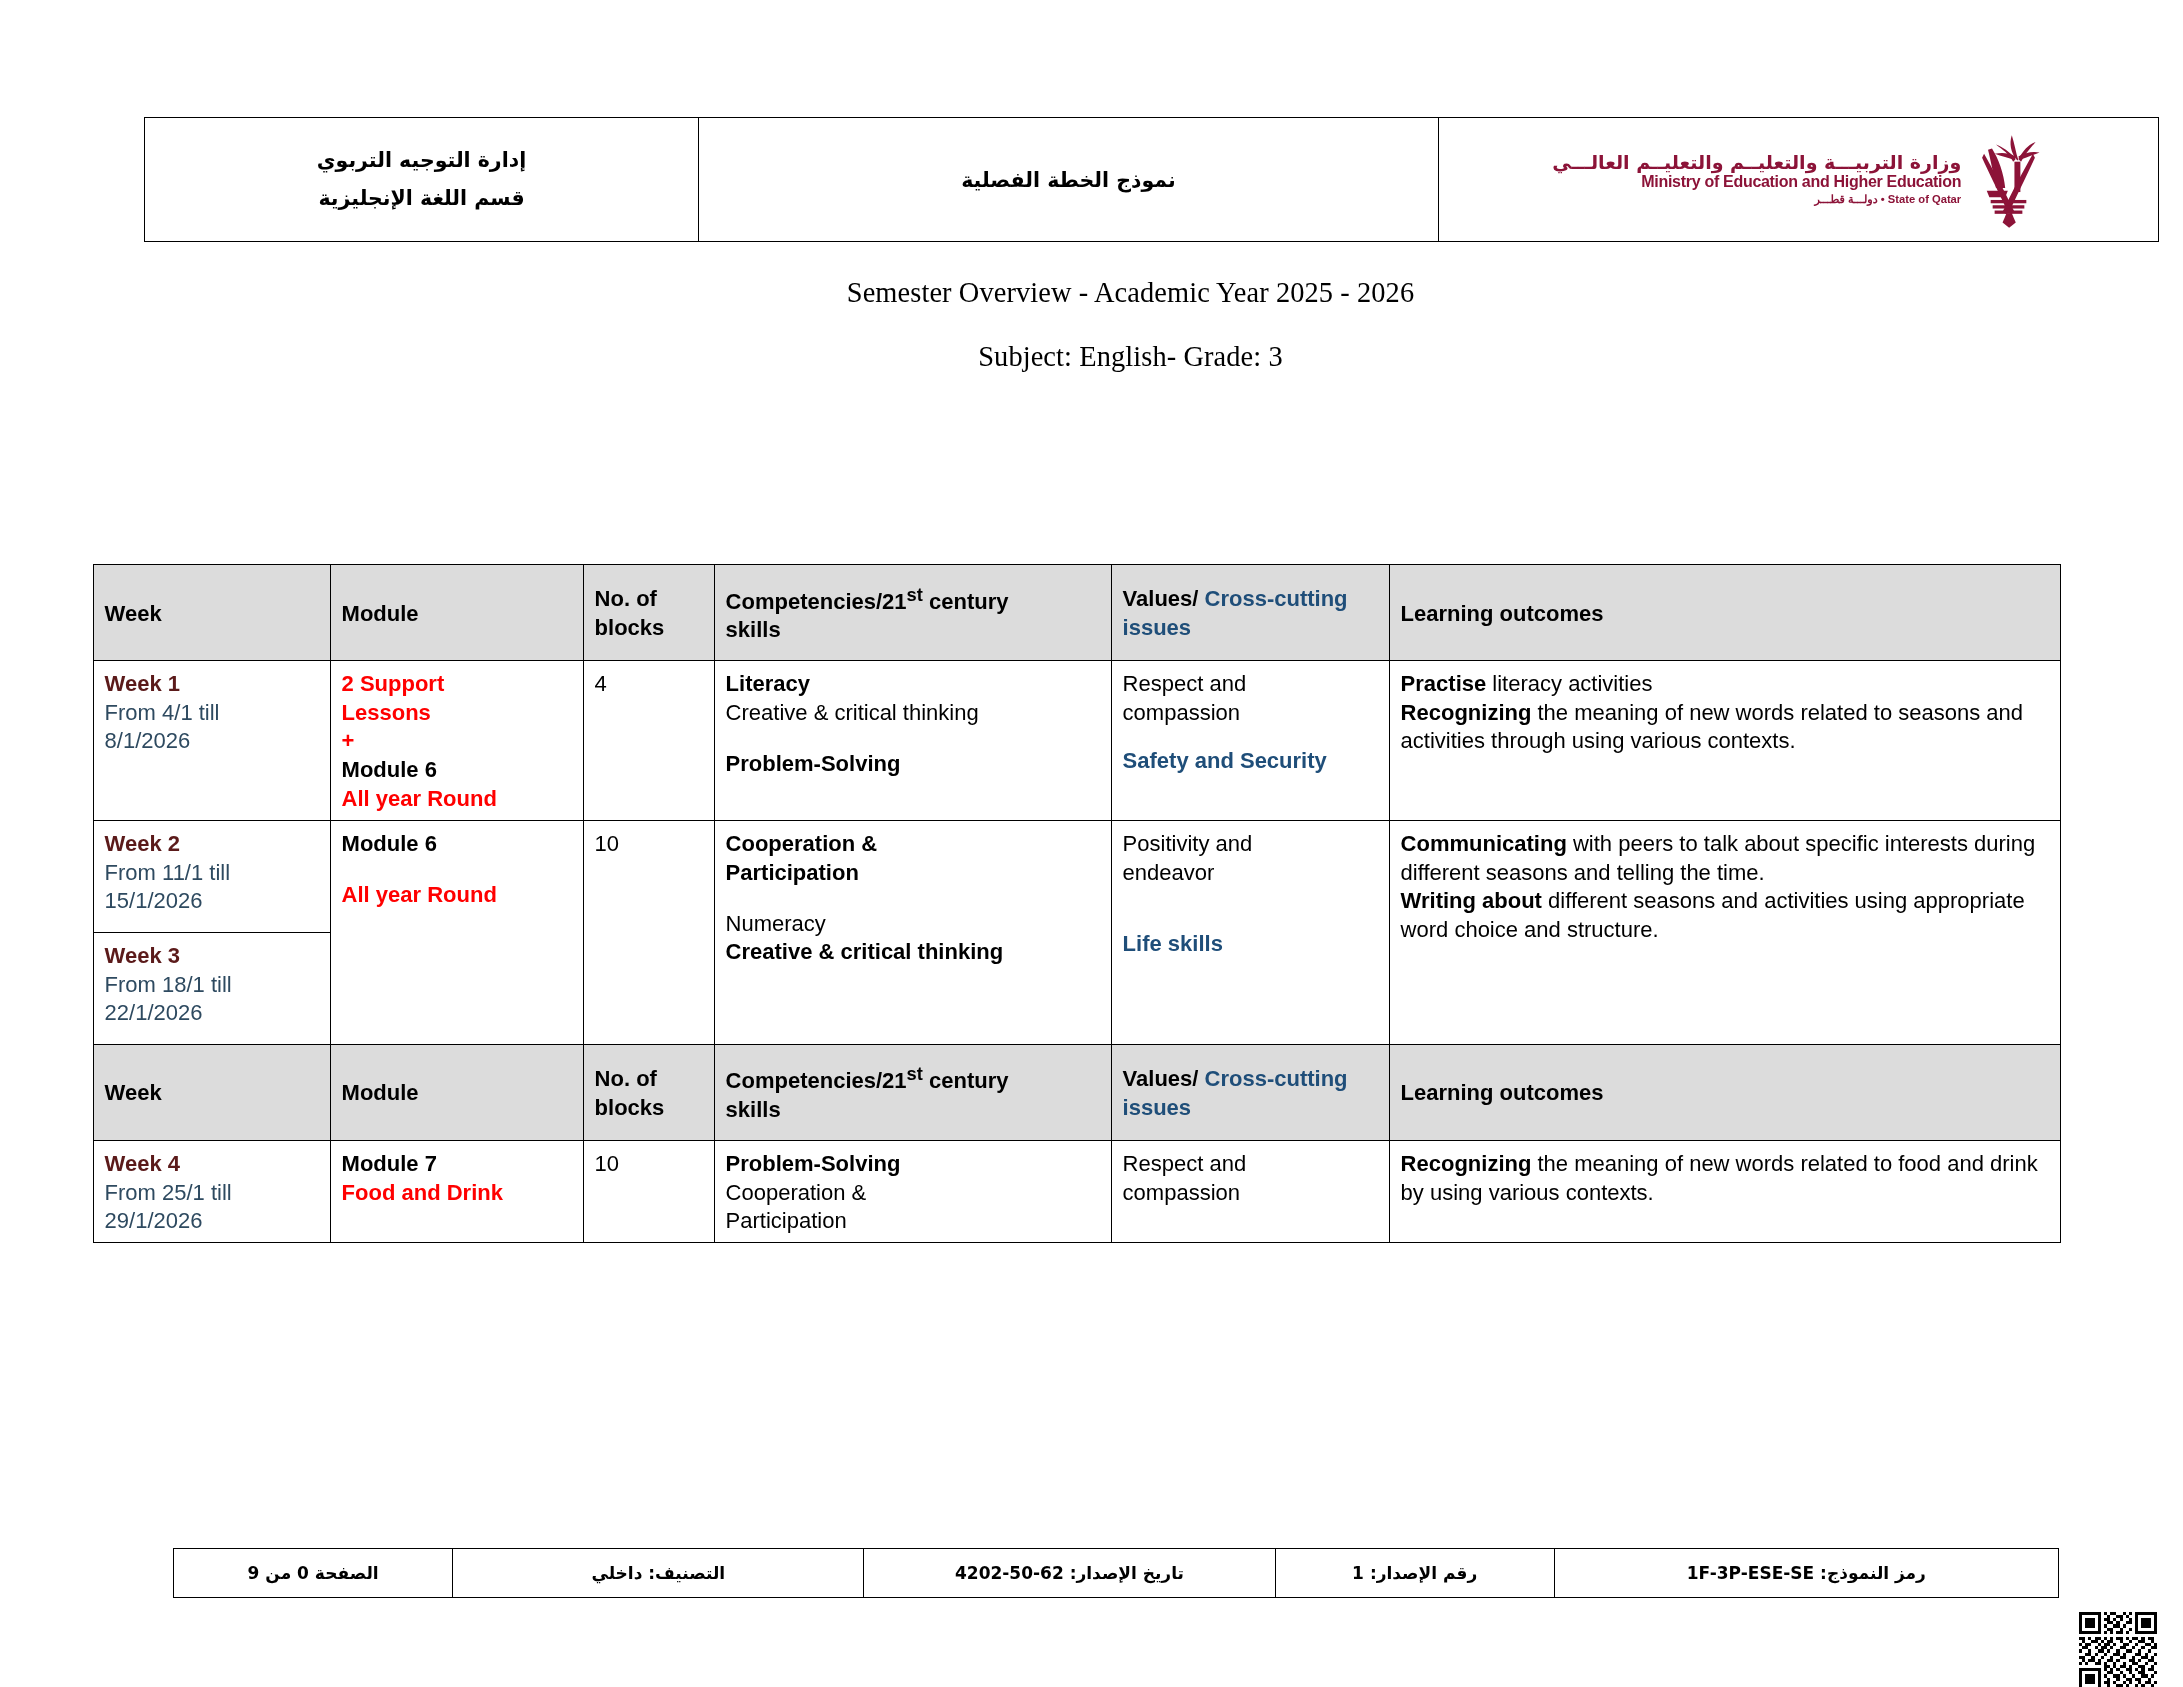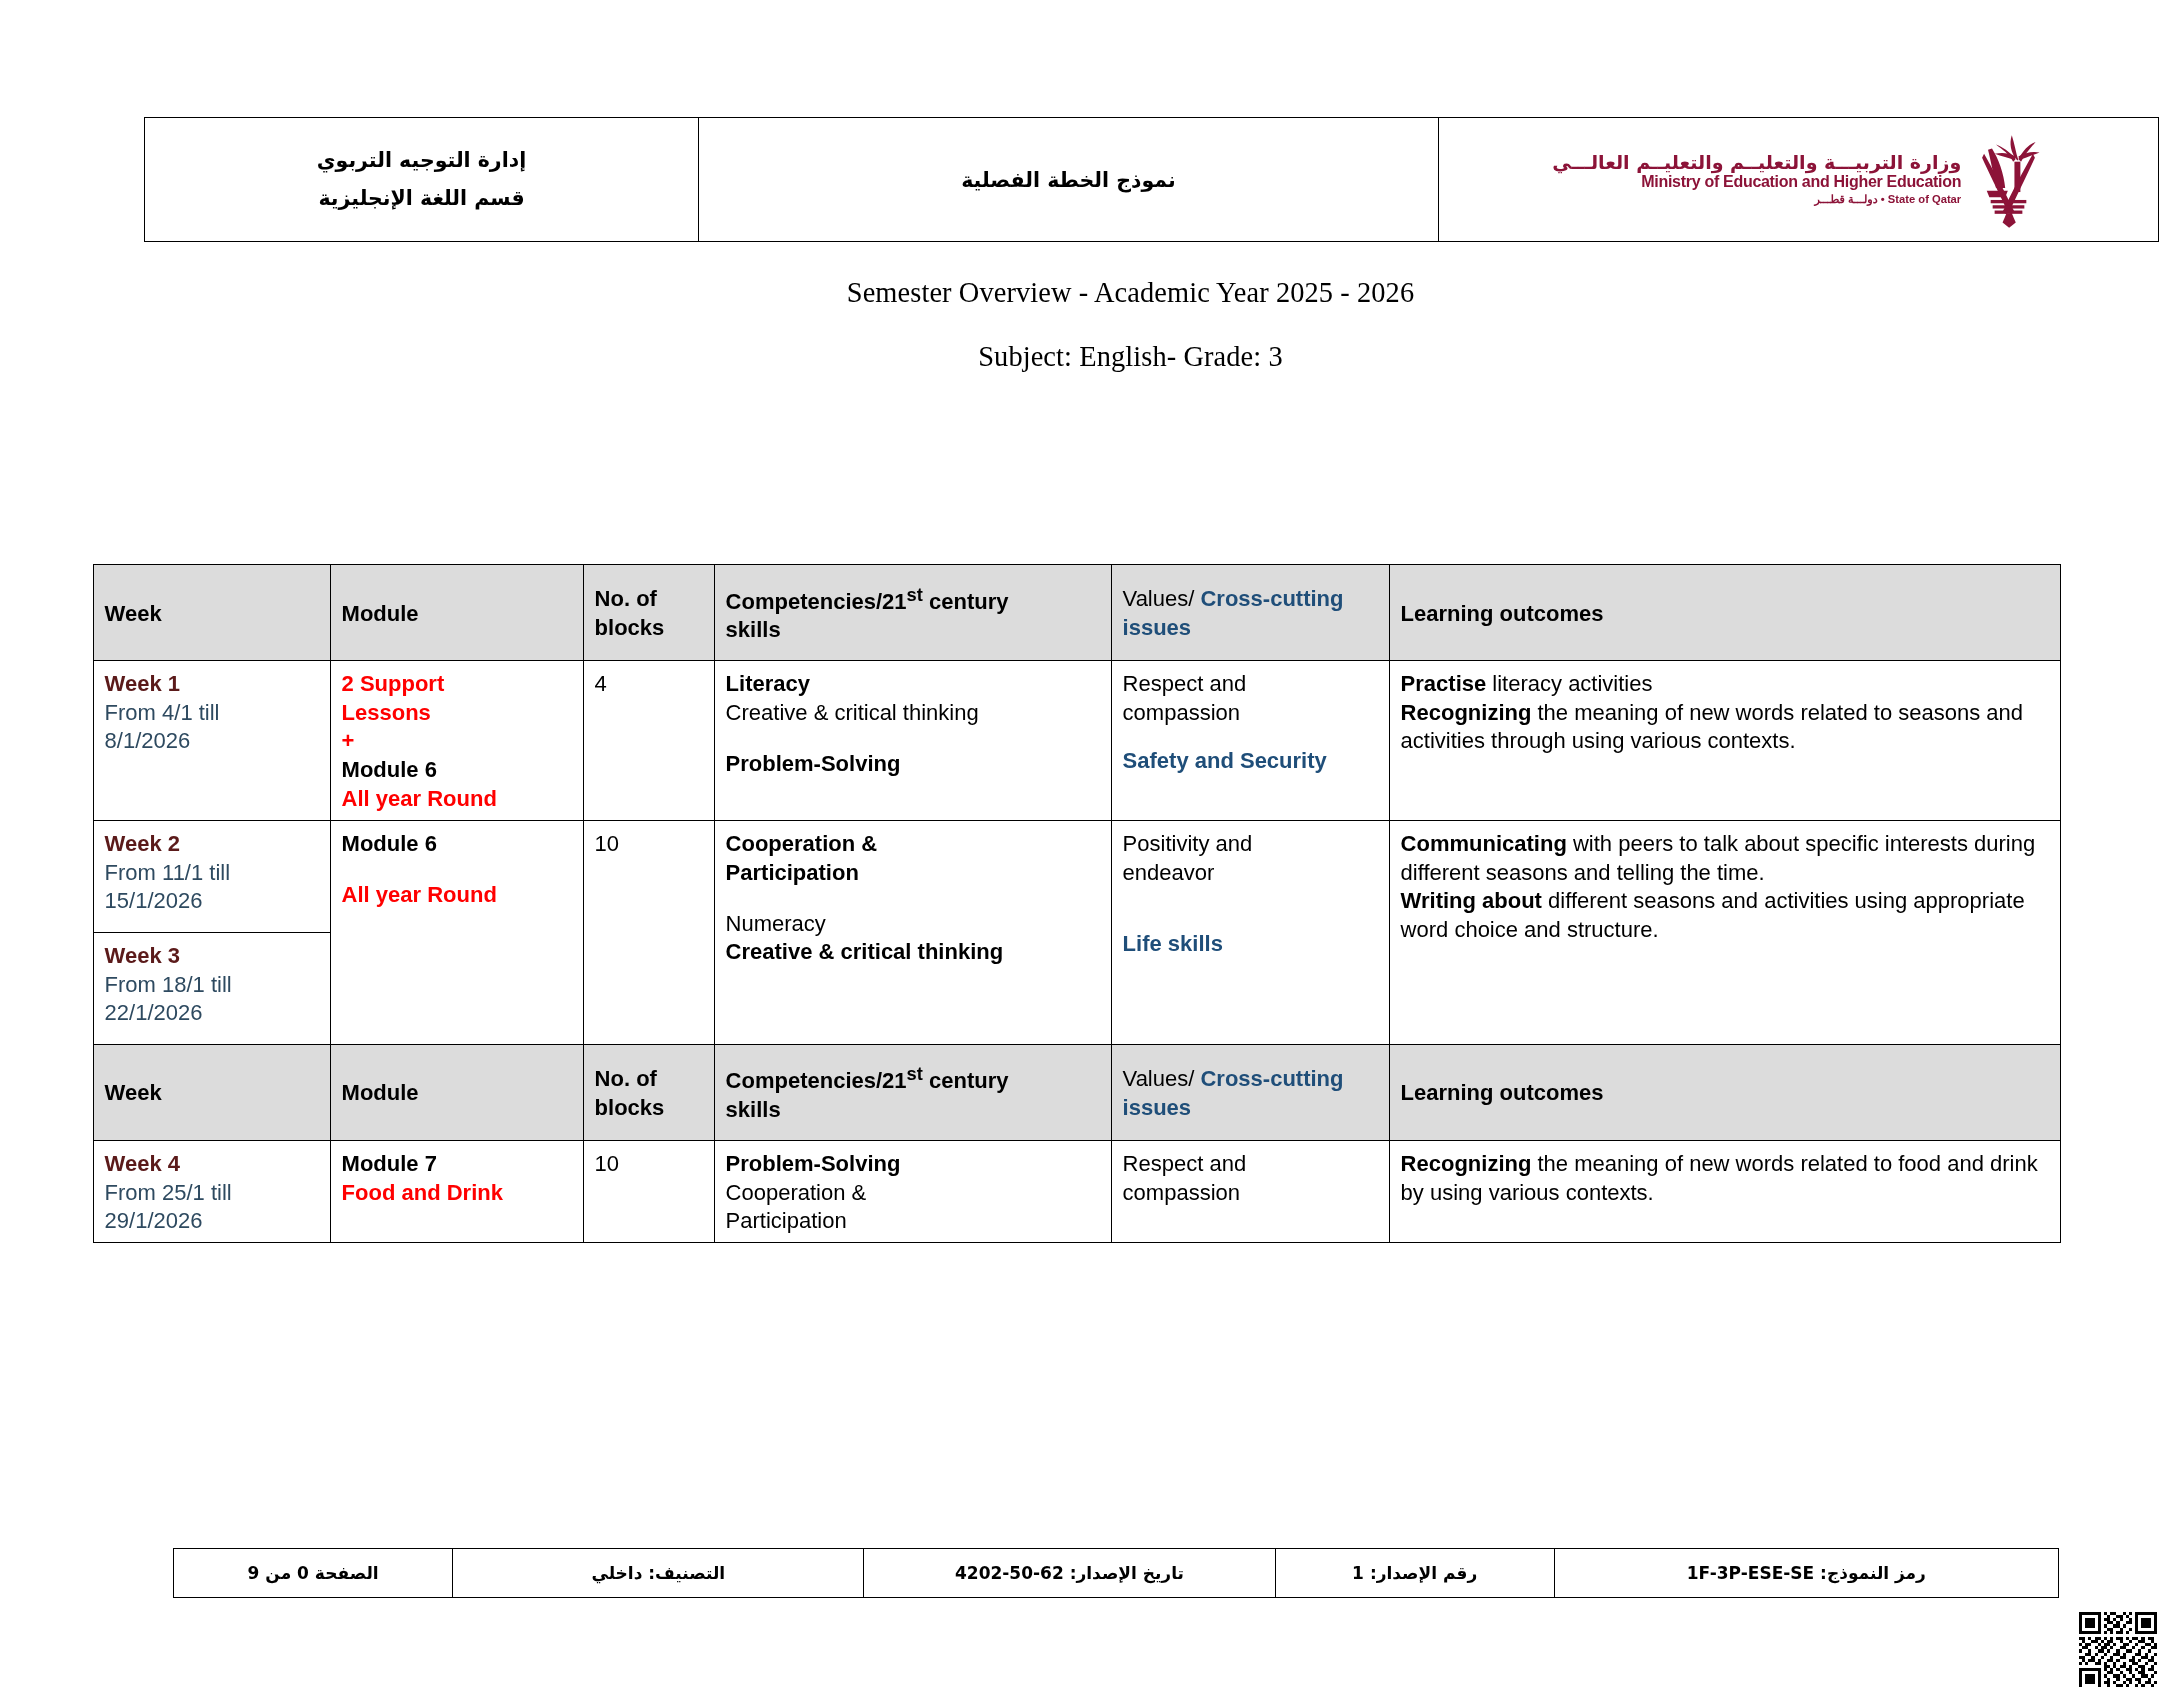--- a/index.html
+++ b/index.html
@@ -127,21 +127,21 @@
     font-weight: bold;
     height: 79px;
   }
   .col-week    { width: 237px; }
   .col-module  { width: 253px; }
   .col-blocks  { width: 131px; }
   .col-comp    { width: 397px; }
   .col-values  { width: 278px; }
   .col-outcome { width: 671px; }
 
-  .hdr-lbl { font-weight: normal; color: #000; text-align: right; }
+  .hdr-lbl { font-weight: bold; color: #000; text-align: right; }
   .hdr-blue { font-weight: bold; color: #1F4E79; margin-top: 36px; }
 
   
   .t-week    { font-weight: bold; color: #5B1A1A; }
   .t-date    { color: #2E4A60; }
   .t-red     { font-weight: bold; color: #FF0000; }
   .t-bold    { font-weight: bold; color: #000; }
   .t-plain   { color: #000; }
   .t-blue    { font-weight: bold; color: #1F4E79; margin-top: 20px; }
   .gap       { height: 22.5px; }

